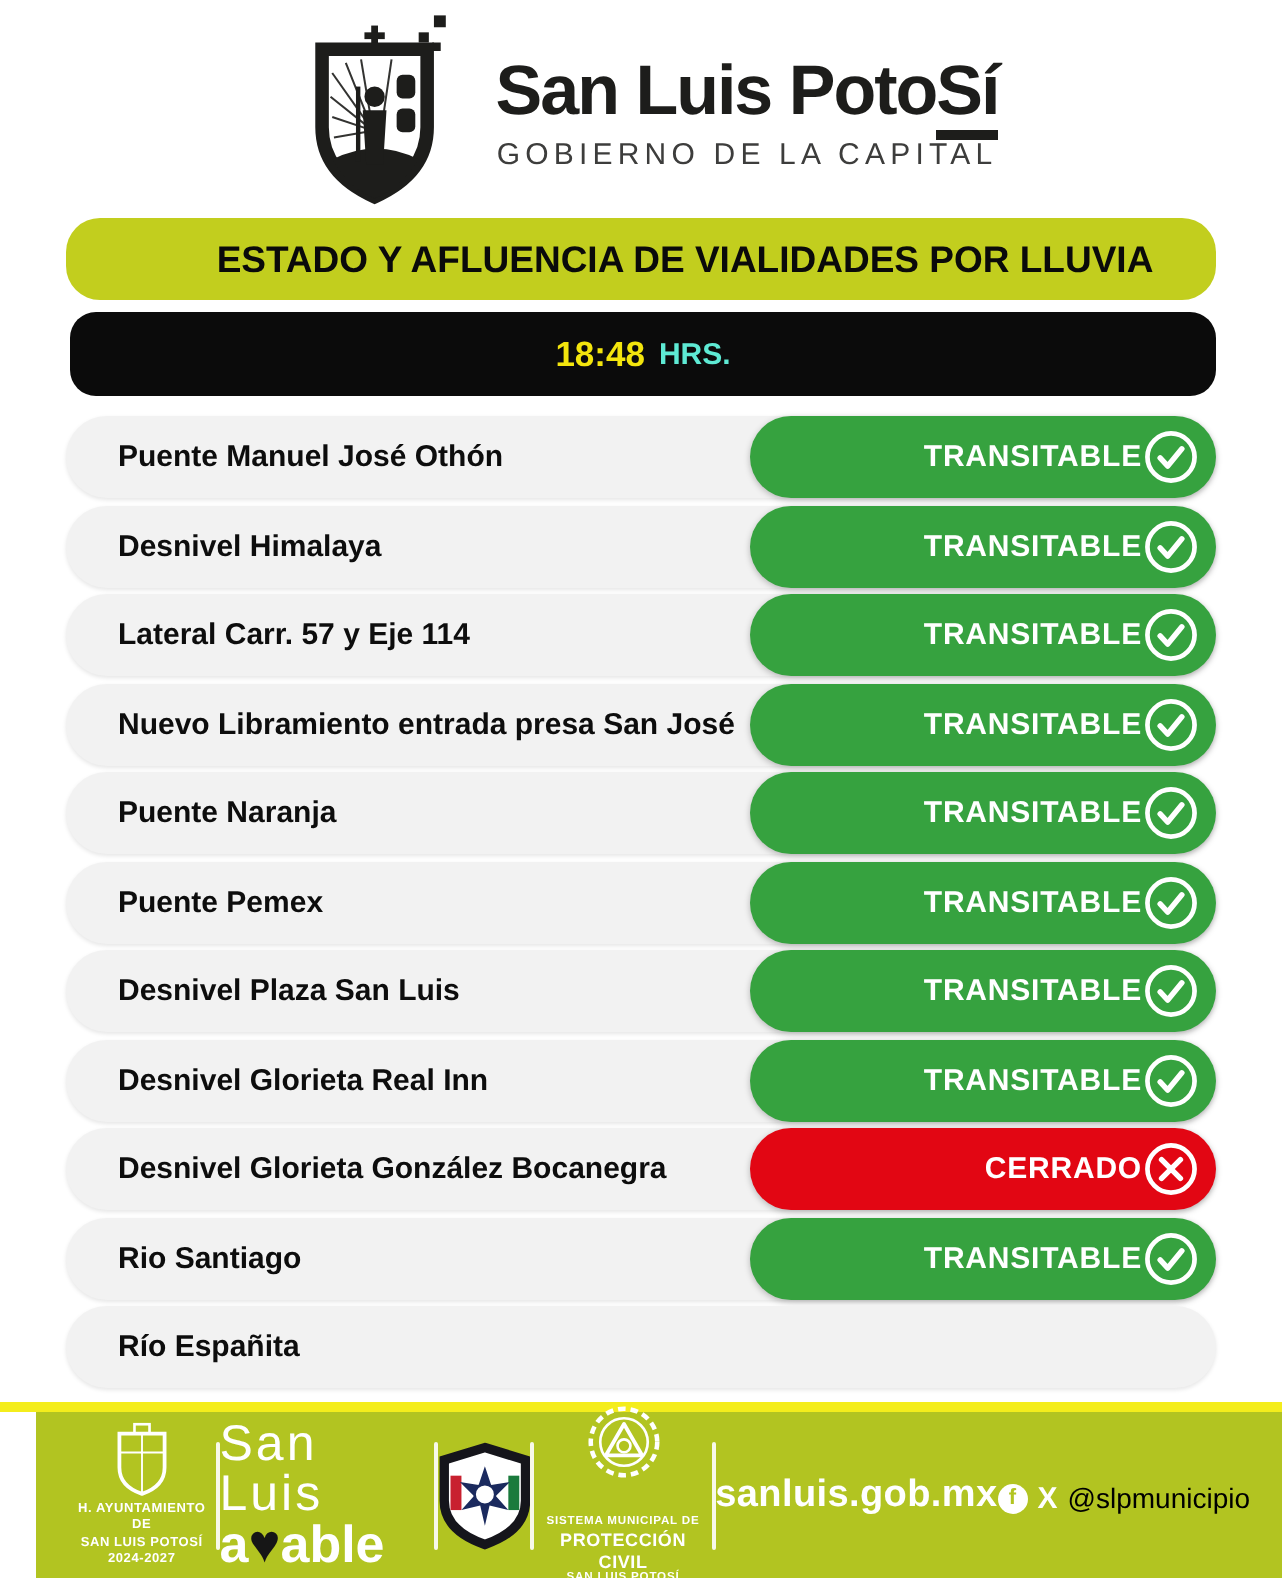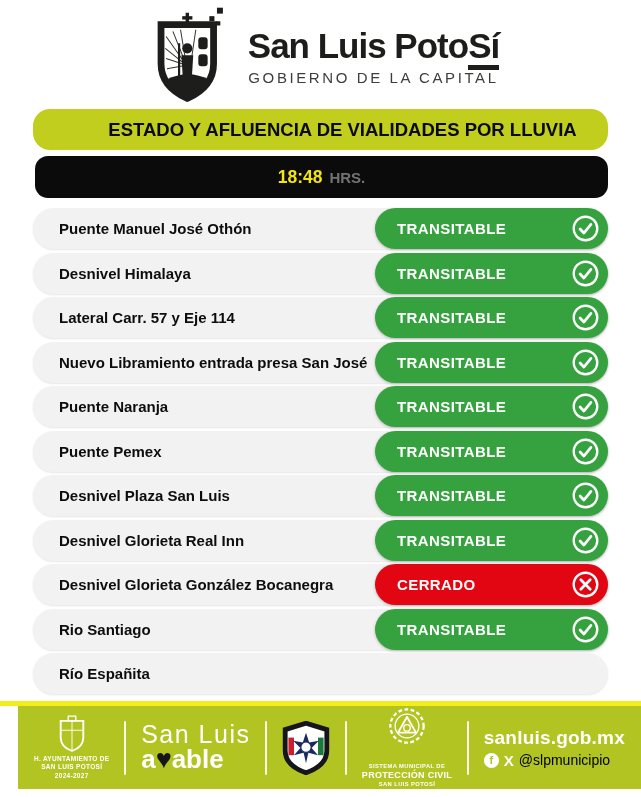--- a/index.html
+++ b/index.html
@@ -23,51 +23,51 @@
   .banner{margin:5px 33px 0;height:41px;background:var(--chartreuse);border-radius:17px;
     display:flex;align-items:center;justify-content:center;font-size:18.5px;font-weight:700;color:#0a0a0a;padding-left:44px;}
 
   
   .datebar{margin:6px 33px 0;height:42px;display:flex;}
   .date-pill{width:378px;background:#e4e4e4;border-radius:13px;display:flex;align-items:center;
     justify-content:center;font-size:17.5px;font-weight:700;color:#0a0a0a;}
   .time-pill{flex:1;margin-left:2px;background:#0b0b0b;border-radius:13px;display:flex;
     align-items:center;justify-content:center;gap:7px;}
   .time-value{color:var(--time-yellow);font-size:17.5px;font-weight:700;}
-  .time-unit{color:#737373;font-size:15px;font-weight:700;}
+  .time-unit{color:#5eead4;font-size:15px;font-weight:700;}
 
   
   .roads{margin:10px 33px 0;}
   .road-row{position:relative;height:41px;background:var(--row-gray);border-radius:21px;
     margin-bottom:3.5px;display:flex;align-items:center;box-shadow:0 1px 2px rgba(0,0,0,.10);}
   .road-name{padding-left:26px;font-size:15px;font-weight:700;color:#0d0d0d;}
   .status-badge{position:absolute;right:0;top:0;height:41px;width:233px;border-radius:21px;
     background:var(--status-open);display:flex;align-items:center;color:#fff;
     box-shadow:0 1px 3px rgba(0,0,0,.25);}
   .status-badge.closed{background:var(--status-closed);}
-  .status-label{flex:1;text-align:left;font-size:15px;font-weight:700;letter-spacing:.4px;padding-left:22px;}
+  .status-label{flex:1;text-align:right;font-size:15px;font-weight:700;letter-spacing:.4px;padding-left:22px;}
   .badge-icon{width:29px;height:29px;margin-right:8px;flex:none;}
   .status-badge .x-circle{display:none;}
   .status-badge.closed .x-circle{display:block;}
 
   
   .footer-sep{margin-top:7px;height:5px;background:#f4ed1c;}
   .footer{height:83px;background:var(--footer-green);display:flex;align-items:center;
     justify-content:space-between;padding:0 16px;color:#fff;margin-left:18px;}
   .f-div{width:2px;height:54px;background:rgba(255,255,255,.9);border-radius:1px;flex:none;}
   .ayto{display:flex;flex-direction:column;align-items:center;gap:2px;}
   .ayto-lines{font-size:6.5px;font-weight:700;letter-spacing:.3px;line-height:1.3;text-align:center;}
   .amable{line-height:1;}
   .amable-top{font-size:25px;font-weight:400;letter-spacing:1.5px;}
   .amable-bottom{font-size:26px;font-weight:700;margin-top:-1px;}
   .amable-bottom .heart{color:#161616;font-size:27px;}
   .pc{display:flex;flex-direction:column;align-items:center;gap:18px;text-align:center;}
   .pc-l1,.pc-l3{font-size:5.8px;font-weight:700;letter-spacing:.4px;line-height:1.2;}
   .pc-l2{font-size:9px;font-weight:700;letter-spacing:.3px;line-height:1.2;}
-  .webblock{display:flex;flex-direction:column;justify-content:flex-end;}
+  .webblock{display:flex;flex-direction:row;justify-content:flex-end;}
   .website{font-size:19px;font-weight:700;letter-spacing:.2px;}
   .social-row{display:flex;align-items:center;gap:5px;margin-top:3px;}
   .fb-icon{width:15px;height:15px;border-radius:50%;background:#fff;color:var(--footer-green);
     font-size:11px;font-weight:700;display:flex;align-items:center;justify-content:center;flex:none;}
   .x-icon{font-size:15px;font-weight:800;color:#fff;line-height:1;}
   .social-handle{font-size:14px;font-weight:500;color:#000000;}
 </style>
 </head>
 <body>
 

